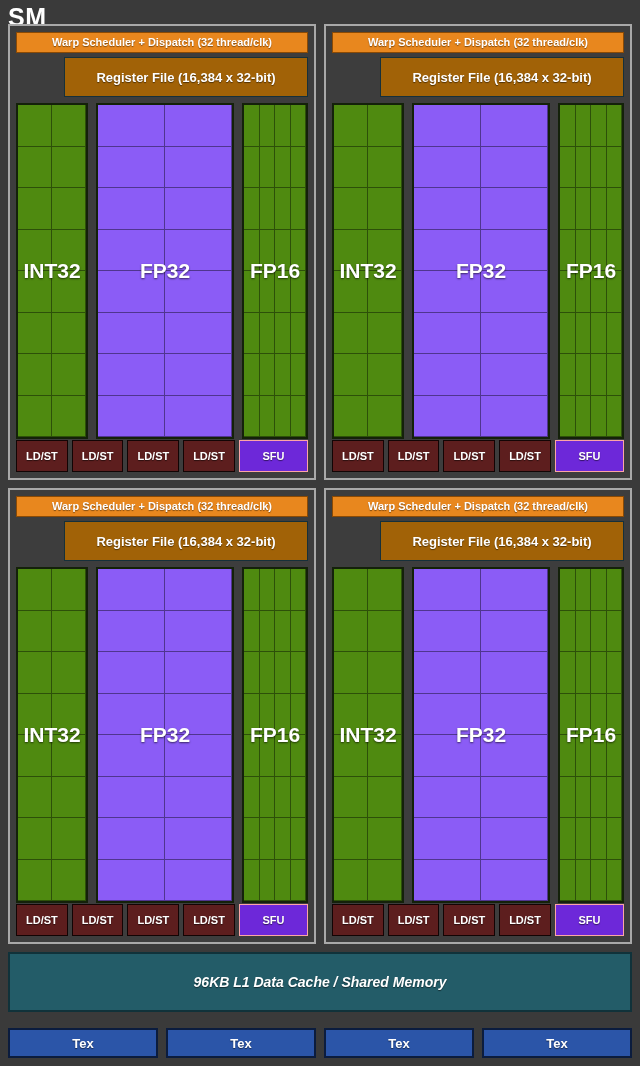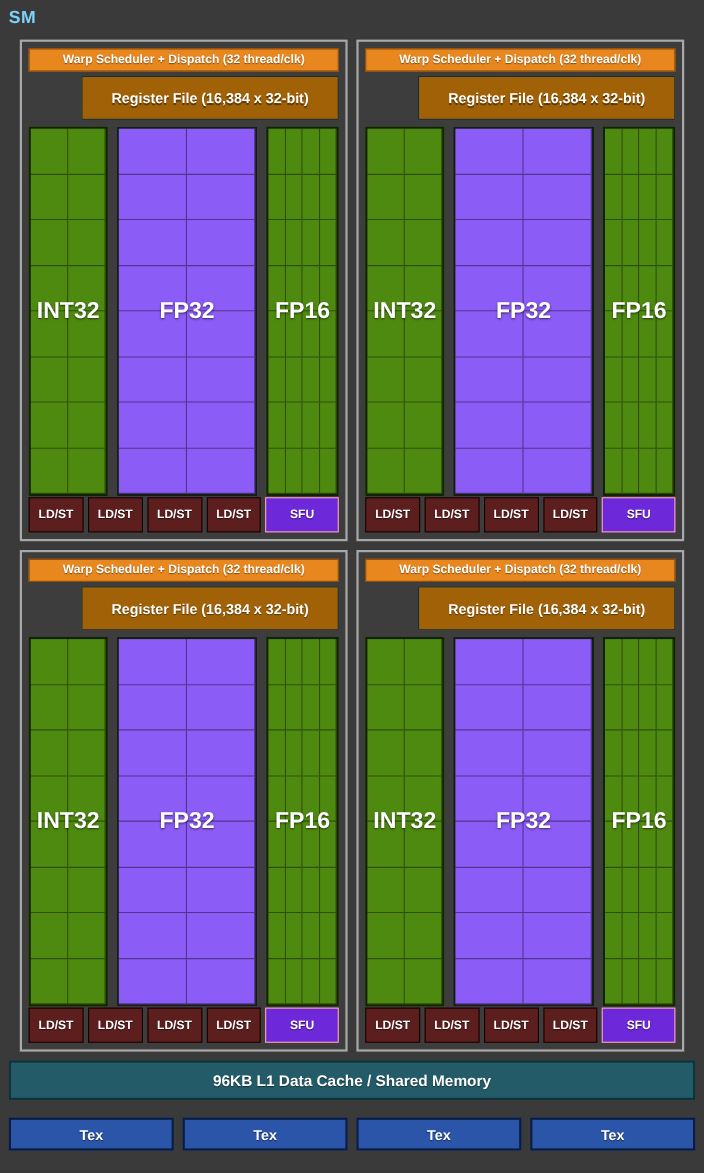--- a/index.html
+++ b/index.html
@@ -10,38 +10,38 @@
   }
   body {
     width: 640px;
     height: 1066px;
     font-family: "Liberation Sans", sans-serif;
     overflow: hidden;
     position: relative;
   }
 
   #sm-title {
-    color: #7dd3fc;
-    font-size: 16px;
+    color: #ffffff;
+    font-size: 25px;
     font-weight: bold;
     letter-spacing: 0.5px;
     padding: 3px 0 0 8px;
-    height: 36px;
+    height: 24px;
     line-height: 28px;
     box-sizing: border-box;
   }
 
   
   #quadrant-grid {
     display: grid;
     grid-template-columns: 1fr 1fr;
     grid-template-rows: 1fr 1fr;
     column-gap: 8px;
     row-gap: 8px;
-    padding: 0 18px;
+    padding: 0 8px;
     box-sizing: border-box;
     height: 920px;
   }
 
   .quadrant {
     border: 2px solid #a8a8a8;
     background: #3d3d3d;
     box-sizing: border-box;
     padding: 6px;
     display: flex;
@@ -152,26 +152,27 @@
   }
 
   
   #l1-cache {
     margin: 8px 8px 16px 8px;
     background: #235c68;
     border: 2px solid #10323a;
     color: #ffffff;
     font-size: 14px;
     font-weight: bold;
-    height: 36px;
+    height: 60px;
     display: flex;
     align-items: center;
     justify-content: center;
     box-sizing: border-box;
     text-shadow: 0 1px 1px rgba(0,0,0,.5);
+    font-style: italic;
   }
 
   #tex-row {
     display: flex;
     gap: 8px;
     margin: 6px 8px 0 8px;
     height: 30px;
   }
   .tex-unit {
     flex: 1 1 0;

